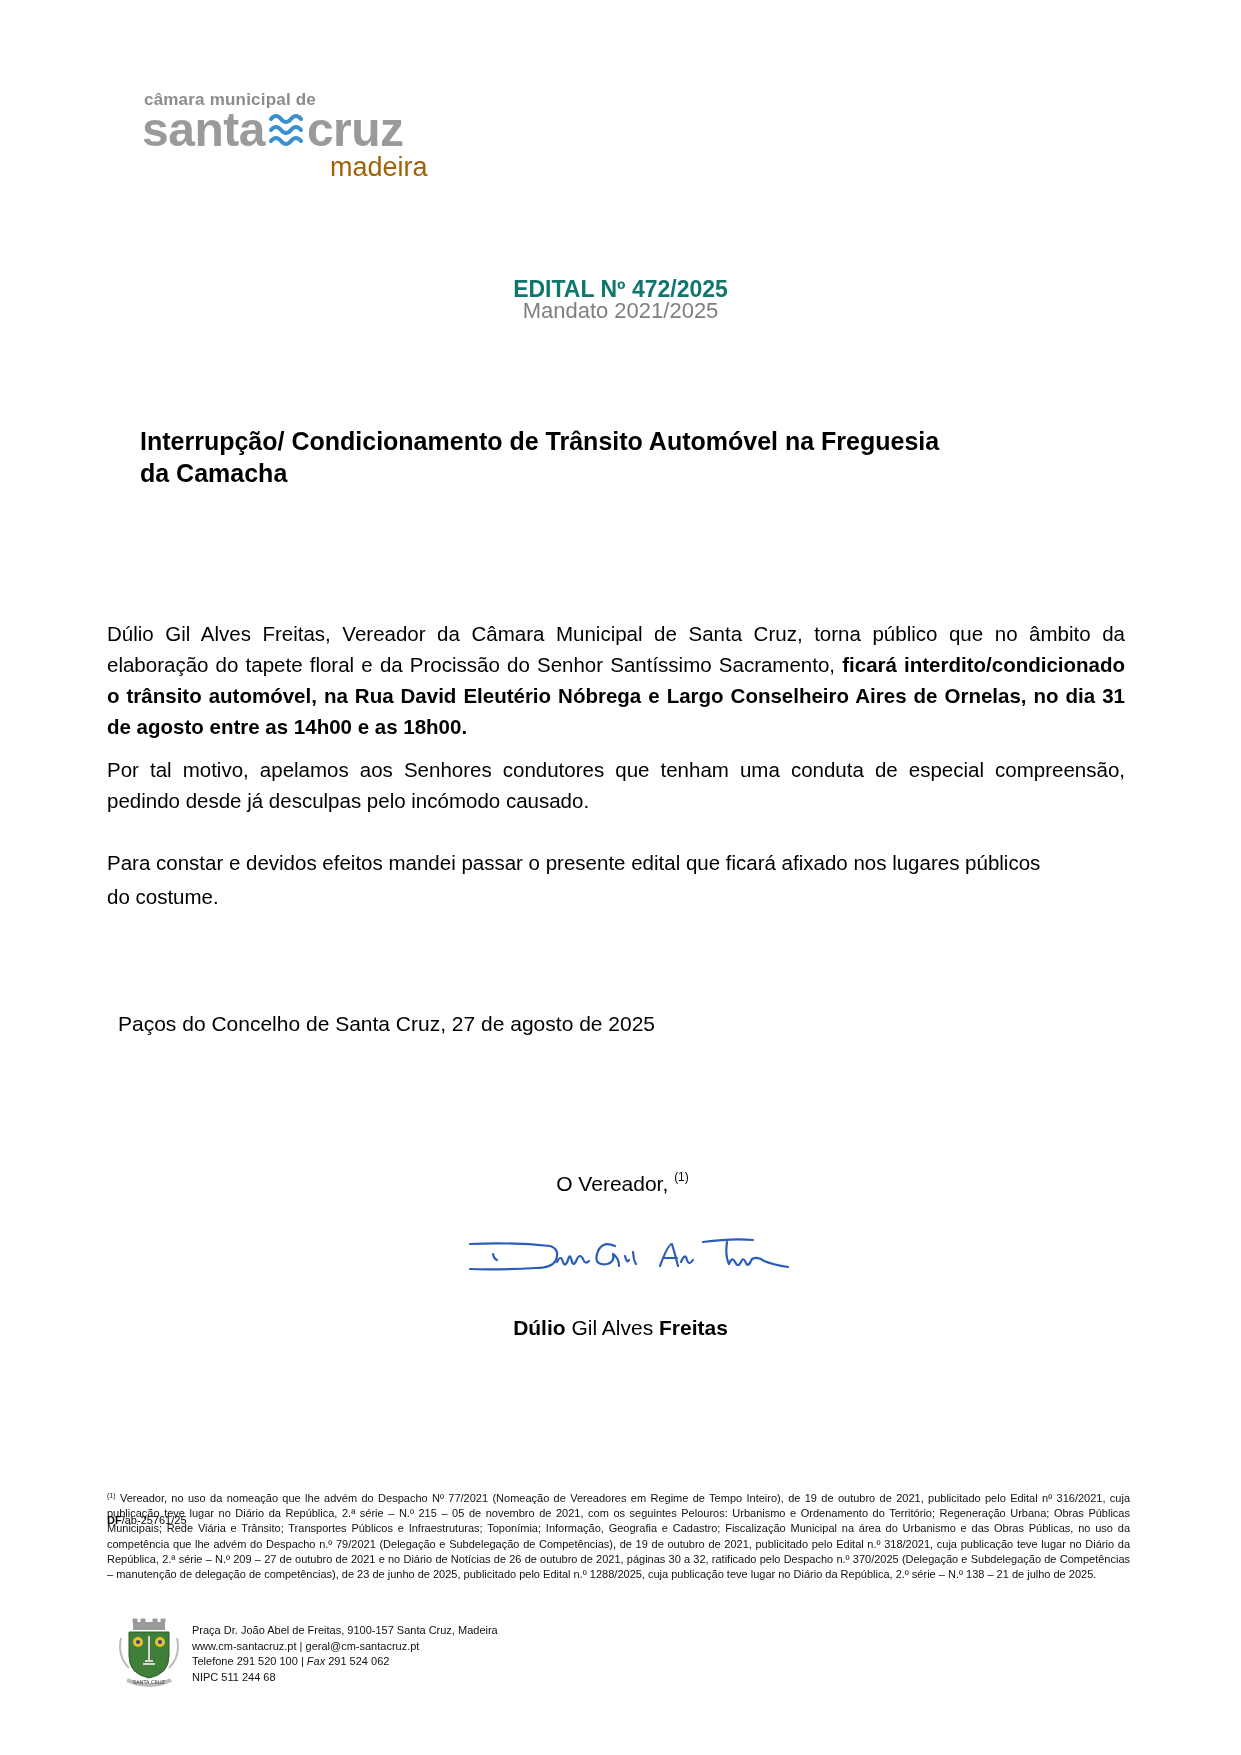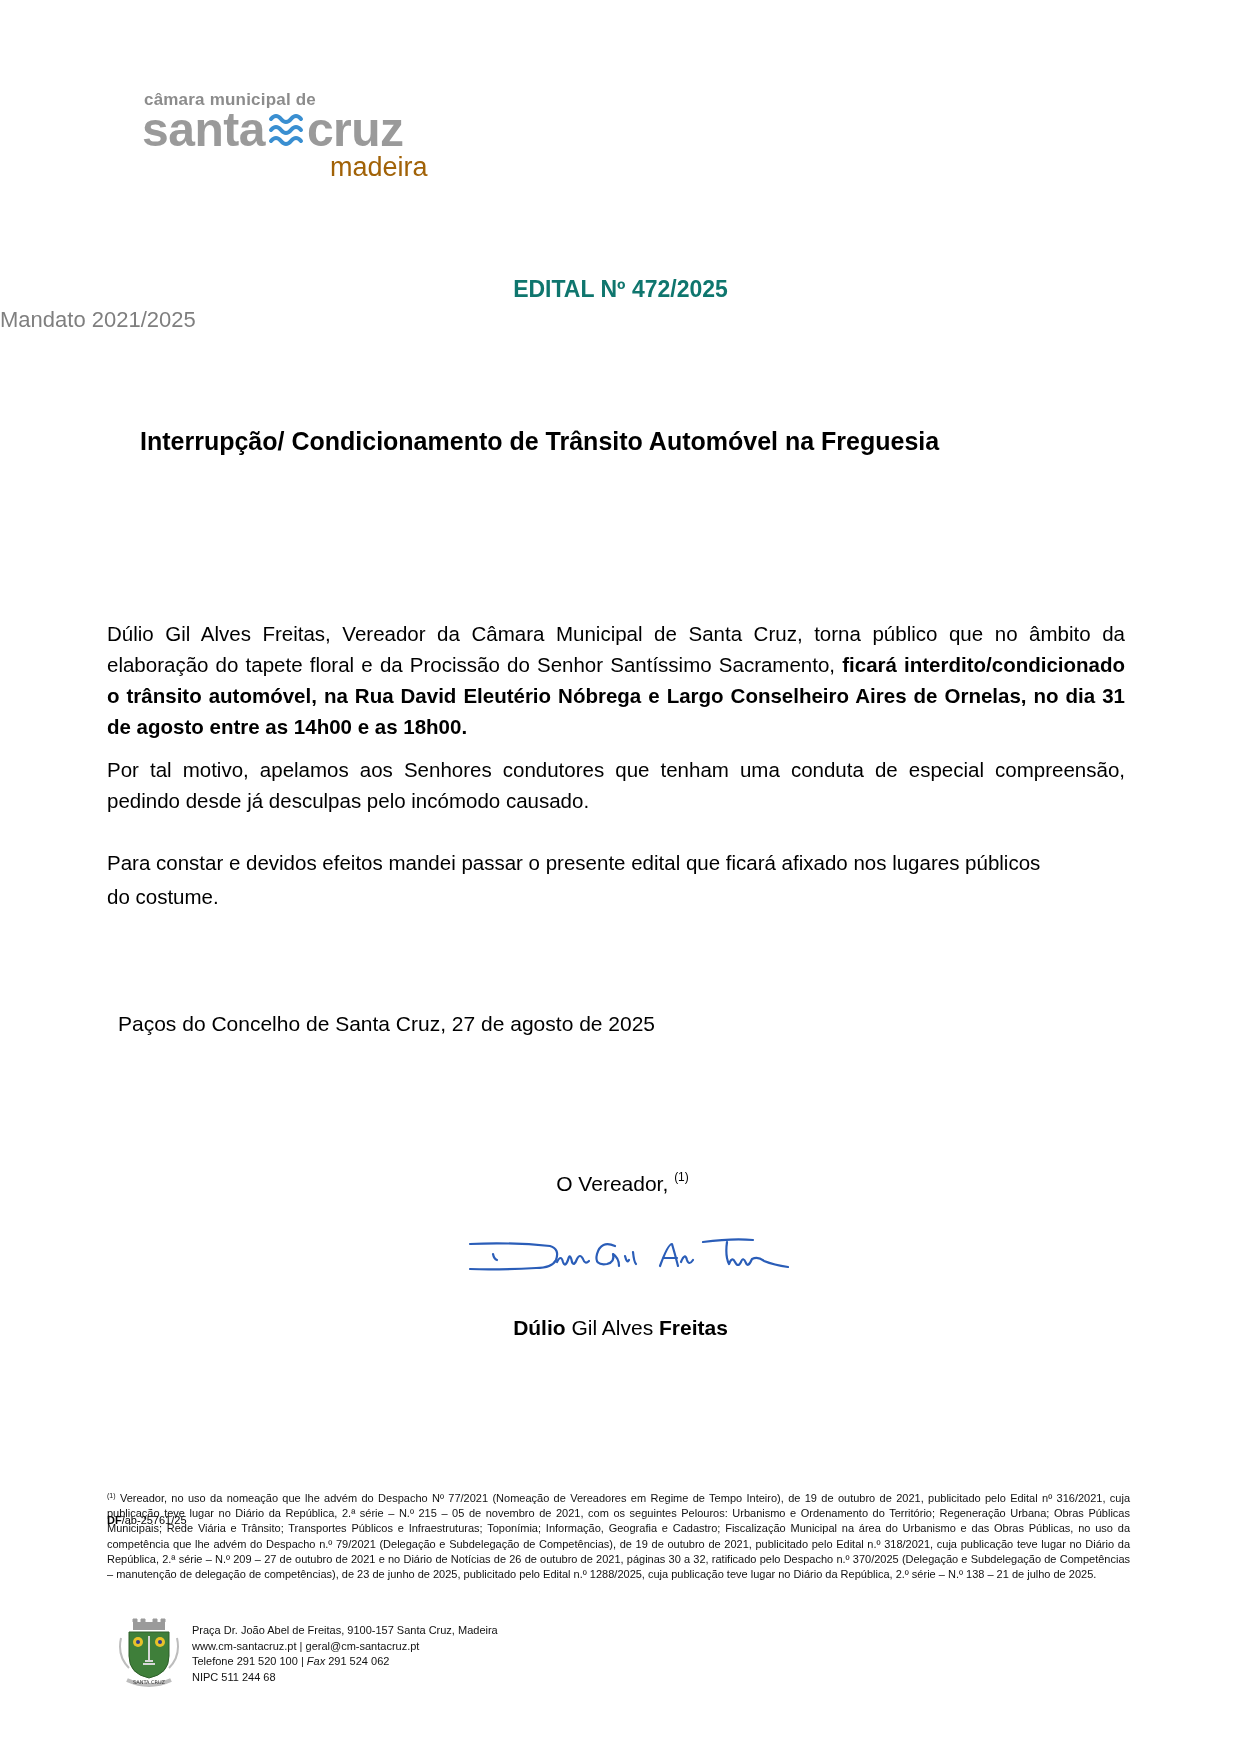--- a/index.html
+++ b/index.html
@@ -9,21 +9,21 @@
 
   
   .logo { left: 142px; top: 86px; width: 300px; height: 100px; }
   .logo-sub { position: absolute; left: 2px; top: 4px; font-size: 17px; font-weight: bold; color: #8c8c8c; letter-spacing: 0.2px; }
   .logo-main { position: absolute; left: 0; top: 18px; font-size: 48px; font-weight: bold; color: #9a9a9a; letter-spacing: -0.5px; line-height: 52px; display: flex; align-items: center; }
   .logo-waves { display: inline-block; width: 36px; height: 40px; margin: 0 3px; }
   .logo-madeira { position: absolute; left: 188px; top: 66px; font-size: 27px; color: #a16207; line-height: 30px; }
 
   
   .edital-title { left: 0; width: 1241px; top: 276px; text-align: center; font-size: 23px; font-weight: bold; color: #0f766e; }
-  .mandato { left: 0; width: 1241px; top: 307px; text-align: left; font-size: 22px; color: #7f7f7f; }
+  .mandato { left: 0; width: 1241px; top: 298px; text-align: center; font-size: 22px; color: #7f7f7f; }
 
   .subject { left: 140px; width: 920px; top: 425px; font-size: 25px; font-weight: bold; line-height: 32px; color: #000; }
 
   
   .body { left: 107px; width: 1018px; font-family: "Liberation Sans Narrow", "Liberation Sans", sans-serif; font-size: 20.5px; line-height: 31px; text-align: justify; color: #000; }
   .p1 { top: 599px; margin-top: 19px; }
   .p2 { top: 754px; }
   .p3 { top: 847px; }
   .p3 .l2 { display: block; margin-top: 3px; }
   .bold { font-weight: bold; }
@@ -61,20 +61,21 @@
     <span>cruz</span>
   </div>
   <div class="logo-madeira">madeira</div>
 </div>
 
 <div class="abs edital-title">EDITAL Nº 472/2025</div>
 <div class="abs mandato">Mandato 2021/2025</div>
 
 <div class="abs subject">
   <div>Interrupção/ Condicionamento de Trânsito Automóvel na Freguesia</div>
+  <div>da Camacha</div>
 </div>
 
 <div class="abs body p1"><span> Dúlio Gil Alves Freitas, Vereador da Câmara Municipal de Santa Cruz, torna público que no âmbito da elaboração do tapete floral e da Procissão do Senhor Santíssimo Sacramento, </span><span class="bold">ficará interdito/condicionado o trânsito automóvel, na Rua David Eleutério Nóbrega e Largo Conselheiro Aires de Ornelas, no dia 31 de agosto entre as 14h00 e as 18h00.</span></div>
 
 <div class="abs body p2">Por tal motivo, apelamos aos Senhores condutores que tenham uma conduta de especial compreensão, pedindo desde já desculpas pelo incómodo causado.</div>
 
 <div class="abs body p3">
   <span>Para constar e devidos efeitos mandei passar o presente edital que ficará afixado nos lugares públicos</span>
   <span class="l2">do costume.</span>
 </div>

